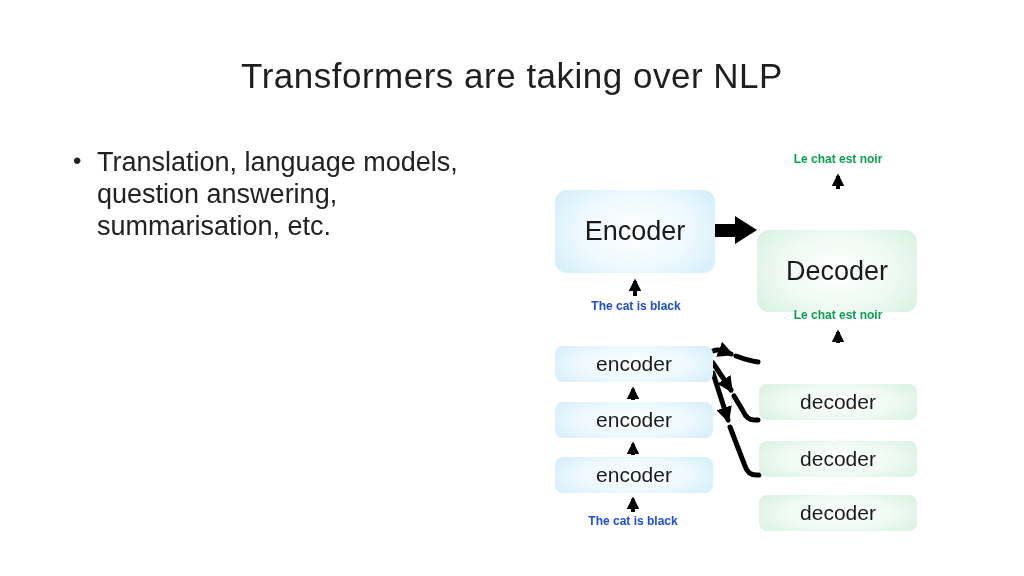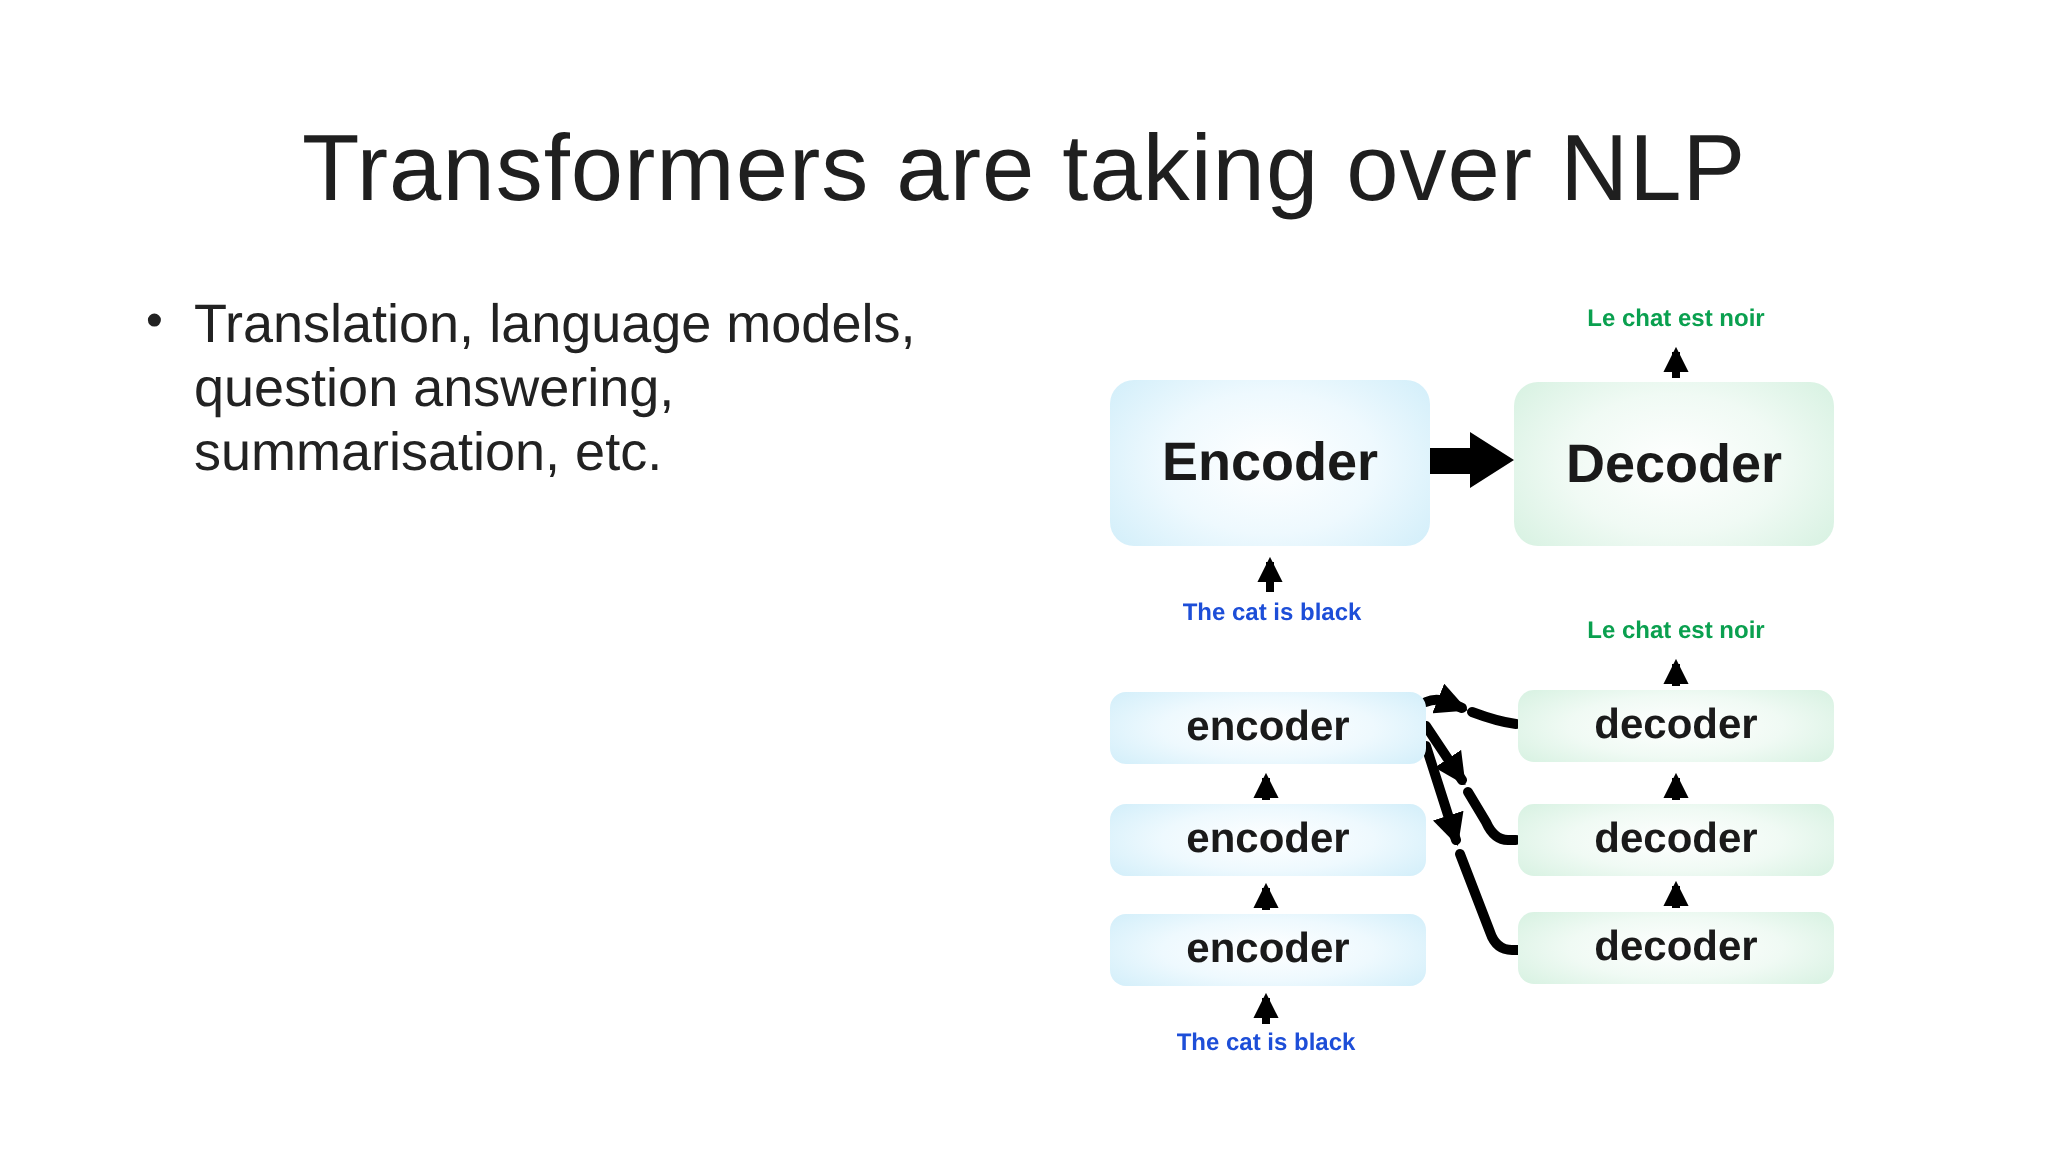--- a/index.html
+++ b/index.html
@@ -2,43 +2,44 @@
 <html><head>
 <meta charset="utf-8">
 <style>
   html,body{margin:0;padding:0;background:#ffffff;}
   .slide{
     position:relative;width:1024px;height:576px;background:#ffffff;
     overflow:hidden;font-family:"Liberation Sans", sans-serif;
   }
   .title{
     position:absolute;left:0;top:56px;width:1024px;margin:0;
-    text-align:center;font-size:47px;font-weight:300;color:#1f1f1f;
+    text-align:center;font-size:35px;font-weight:300;color:#1f1f1f;
     letter-spacing:0.5px;
   }
   .bullets{
     position:absolute;left:60px;top:146px;width:400px;margin:0;padding:0;
     list-style:none;font-size:27px;font-weight:300;line-height:1.19;color:#222222;
   }
   .bullets li{position:relative;padding-left:37px;margin-bottom:10px;}
   .bullets li::before{
     content:"\2022";position:absolute;left:13px;top:1px;font-size:24px;color:#222222;
   }
   .diagram{position:absolute;left:0;top:0;width:1024px;height:576px;}
   .box{
     position:absolute;display:flex;align-items:center;justify-content:center;
-    color:#1a1a1a;font-weight:700;
+    color:#1a1a1a;font-weight:400;
   }
   .box.enc{
     background:radial-gradient(ellipse 75% 95% at 50% 50%, #ffffff 0%, #eef9fe 45%, #c7eaf8 100%);
     border-radius:12px;
   }
   .box.dec{
     background:radial-gradient(ellipse 75% 95% at 50% 50%, #ffffff 0%, #f0faf4 45%, #cdeeda 100%);
     border-radius:12px;
+    margin-top:39px;
   }
   .box.big{font-size:27px;}
   .box.small{font-size:21px;border-radius:8px;}
   .io-label{
     position:absolute;transform:translateX(-50%);white-space:nowrap;
     font-size:12px;font-weight:700;
   }
   .io-label.in{color:#1d4ed8;}
   .io-label.out{color:#0aa04f;}
   svg.arrows{position:absolute;left:0;top:0;pointer-events:none;}

